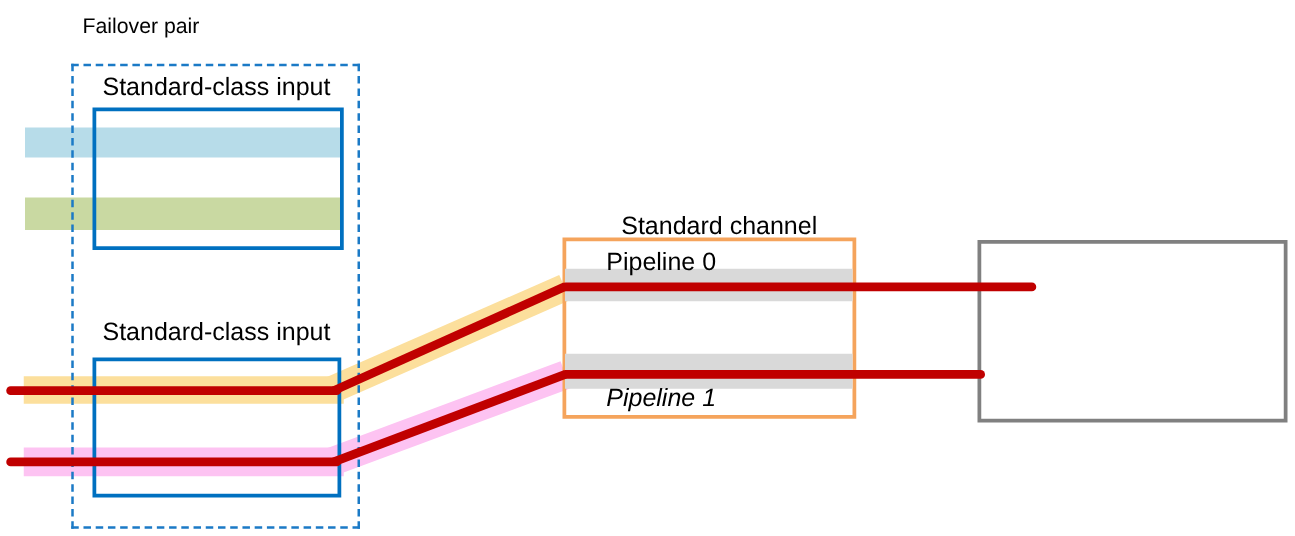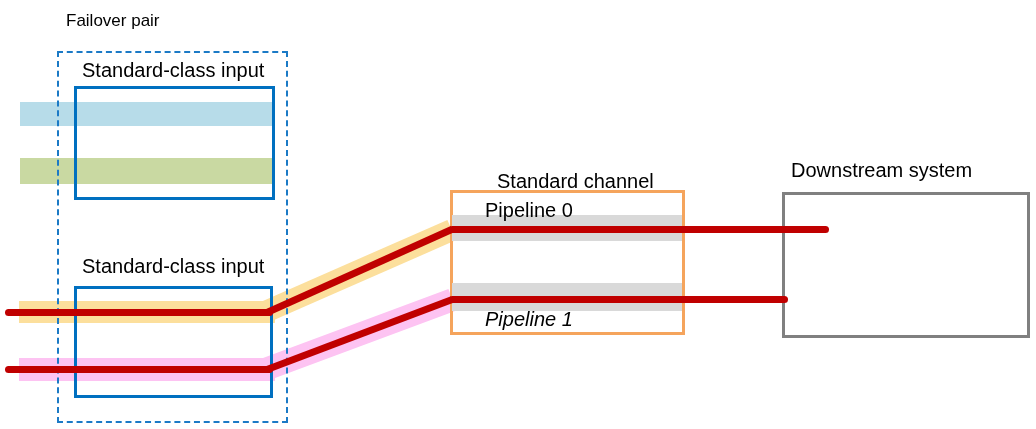--- a/index.html
+++ b/index.html
@@ -74,21 +74,20 @@
   <div class="lbl lbl-input-2">Standard-class input</div>
   <div class="box input-box-2"></div>
 
   <div class="lbl lbl-channel">Standard channel</div>
   <div class="box channel-box"></div>
   <div class="band gray-band-1"></div>
   <div class="band gray-band-2"></div>
   <div class="lbl lbl-pipeline0">Pipeline 0</div>
   <div class="lbl lbl-pipeline1">Pipeline 1</div>
 
-  <div class="lbl lbl-downstream">Downstream system</div>
   <div class="box downstream-box"></div>
 
   <div class="redline red1-h-left"></div>
   <div class="redline red1-diag"></div>
   <div class="redline red1-h-right"></div>
   <div class="redline red2-h-left"></div>
   <div class="redline red2-diag"></div>
   <div class="redline red2-h-right"></div>
 
 </div>

